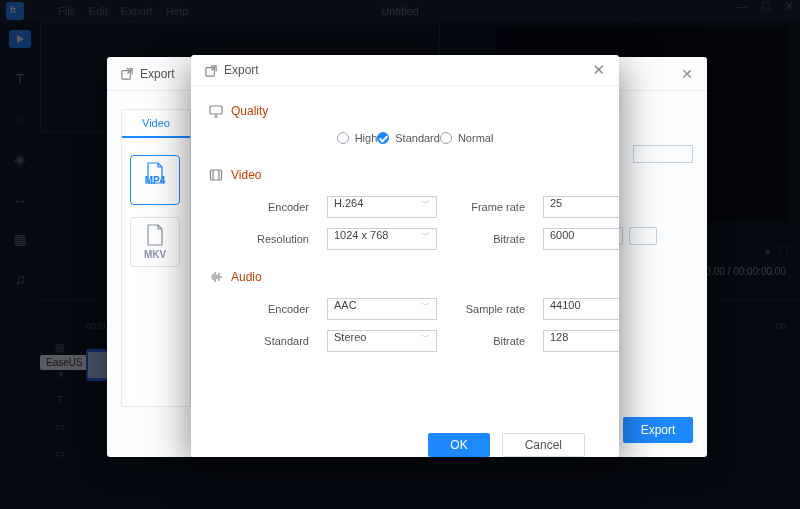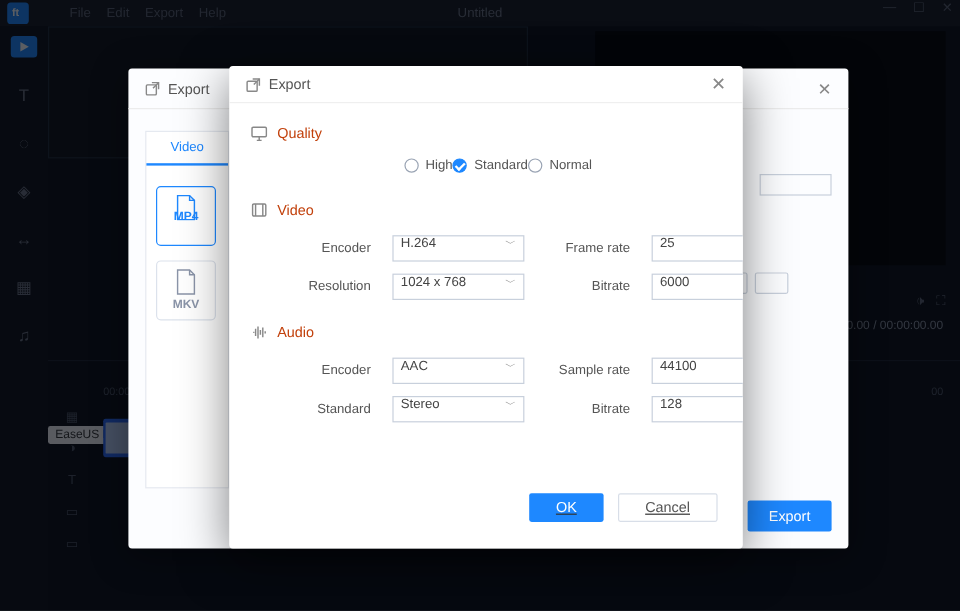--- a/index.html
+++ b/index.html
@@ -69,21 +69,21 @@
   .sec-h .sec-ico{width:14px;height:14px;color:#888;}
   .q-row{display:flex;justify-content:center;padding:0 20px 4px 40px;}
   .radio{display:flex;align-items:center;gap:6px;color:#555;font-size:11px;cursor:pointer;}
   .rdot{width:12px;height:12px;border:1px solid #9aa4b4;border-radius:50%;position:relative;}
   .radio.sel .rdot{border-color:#1e88ff;background:#1e88ff;}
   .radio.sel .rdot::after{content:"";position:absolute;left:3px;top:1px;width:3px;height:6px;border:solid #fff;border-width:0 2px 2px 0;transform:rotate(45deg);}
   .form-grid{display:grid;grid-template-columns:70px 110px 70px 100px;gap:10px 18px;align-items:center;padding-left:30px;}
   .flabel{font-size:11px;color:#555;text-align:right;}
   .fsel{height:22px;border:1px solid #c8d0dc;background:#fff;font-size:11px;color:#444;padding:0 6px;display:flex;align-items:flex-start;justify-content:space-between;cursor:pointer;}
   .fsel .chev{color:#888;font-size:9px;}
-  .dlg2-ftr{height:46px;display:flex;align-items:flex-start;justify-content:flex-end;gap:12px;padding:0 21px;text-decoration:underline;}
+  .dlg2-ftr{height:46px;display:flex;align-items:flex-end;justify-content:flex-end;gap:12px;padding:0 34px;}
   .btn{height:24px;padding:0 22px;border-radius:2px;font-size:12px;display:flex;align-items:center;justify-content:center;cursor:pointer;}
   .btn-primary{background:#1e88ff;color:#fff;}
   .btn-secondary{background:#fff;color:#555;border:1px solid #d8dee8;}
 
   .export-ico{width:13px;height:13px;position:relative;display:inline-block;margin-right:6px;}
   .export-ico svg{display:block;}
 </style>
 </head>
 <body>
 

